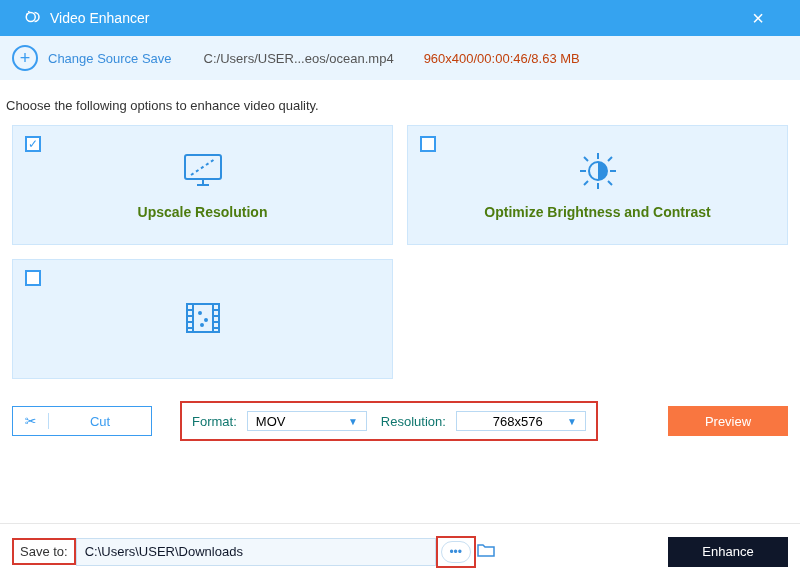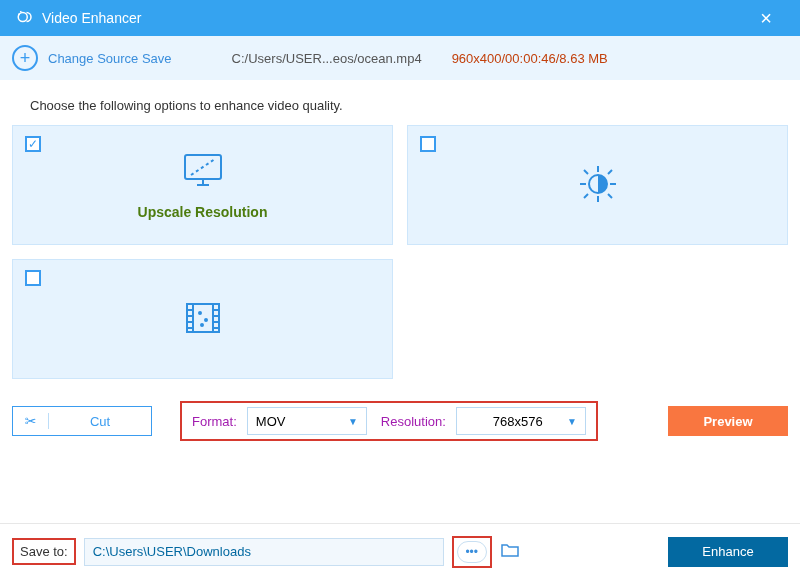--- a/index.html
+++ b/index.html
@@ -1,57 +1,57 @@
 <!DOCTYPE html>
 <html><head>
 <meta charset="utf-8">
 <style>
   * { box-sizing: border-box; margin: 0; padding: 0; font-family: "Segoe UI", Arial, sans-serif; }
   body { width: 800px; height: 579px; background: #fff; overflow: hidden; font-size: 13px; }
 
-  .titlebar { height: 36px; background: #35a3f0; display: flex; align-items: center; padding: 0 16px; color: #fff; }
+  .titlebar { height: 36px; background: #35a3f0; display: flex; align-items: center; padding: 0 24px; color: #fff; }
   .titlebar .title { margin-left: 8px; font-size: 14px; }
   .titlebar .spacer { flex: 1; }
   .close-x { width: 36px; text-align: center; font-size: 20px; cursor: pointer; }
 
   .sourcebar { height: 44px; background: #eaf5fe; display: flex; align-items: center; padding: 0 12px; color: #333; }
   .addbtn { display: flex; align-items: center; color: #3a8edc; cursor: pointer; }
   .addbtn-circle { width: 26px; height: 26px; border: 2px solid #3a9cf0; border-radius: 50%; display: flex; align-items: center; justify-content: center; color: #3a9cf0; font-size: 18px; margin-right: 10px; }
-  .sourcebar .path { margin-left: 60px; color: #555; }
+  .sourcebar .path { margin-left: 32px; color: #555; }
   .sourcebar .meta { margin-left: 30px; color: #c2410c; }
 
-  .instruction { padding: 18px 30px 12px; color: #333; font-size: 13px; }
+  .instruction { padding: 18px 6px 12px; color: #333; font-size: 13px; }
 
   .cards { display: grid; grid-template-columns: 1fr 1fr; gap: 14px; padding: 0 12px; }
   .card { background: #e6f3fe; border: 1px solid #cde6fb; height: 120px; position: relative; display: flex; flex-direction: column; align-items: center; justify-content: center; cursor: pointer; }
   .card .chk { position: absolute; top: 10px; left: 12px; width: 16px; height: 16px; border: 2px solid #3a9cf0; background: #fff; display: flex; align-items: center; justify-content: center; color: #3a9cf0; font-size: 12px; }
   .card .cap { margin-top: 10px; font-weight: 600; color: #4d7c0f; font-size: 14px; }
   .card svg { stroke: #2f8fe0; fill: none; stroke-width: 2; }
 
   .controls { display: flex; align-items: center; padding: 22px 12px 0; gap: 10px; }
   .cutbtn { width: 140px; height: 30px; border: 1px solid #3a9cf0; display: flex; align-items: center; color: #3a9cf0; background: #fff; cursor: pointer; }
   .cutbtn .scissor { width: 36px; text-align: center; border-right: 1px solid #bcddf8; font-size: 14px; }
   .cutbtn .lbl { flex: 1; text-align: center; }
 
   .fmtgroup { border: 2px solid #d63a2f; padding: 4px 10px; display: flex; align-items: center; gap: 10px; height: 40px; margin-left: 18px; }
-  .label { color: #a21caf; }
-  .select { height: 28px; border: 1px solid #b9d9f3; background: #fff; display: flex; align-items: center; padding: 0 8px; cursor: pointer; position: relative; }
+  .label { color: #0f766e; }
+  .select { height: 20px; border: 1px solid #b9d9f3; background: #fff; display: flex; align-items: center; padding: 0 8px; cursor: pointer; position: relative; }
   .select.format { width: 120px; }
   .select.res { width: 130px; padding-left: 36px; }
   .select .caret { position: absolute; right: 8px; color: #2f8fe0; font-size: 10px; }
 
-  .previewbtn { margin-left: auto; width: 120px; height: 30px; background: #f97640; color: #fff; display: flex; align-items: center; justify-content: center; cursor: pointer; font-size: 13px; font-weight: bold; }
+  .previewbtn { margin-left: auto; width: 120px; height: 30px; background: #f97640; color: #fff; display: flex; align-items: center; justify-content: center; cursor: pointer; font-size: 13px; }
 
-  .footer { position: absolute; bottom: 0; left: 0; right: 0; height: 56px; border-top: 1px solid #e7e7e7; display: flex; align-items: center; padding: 0 12px; gap: 8px; }
+  .footer { position: absolute; bottom: 0; left: 0; right: 0; height: 56px; border-top: 1px solid #e7e7e7; display: flex; align-items: center; padding: 0 12px; gap: 0; }
   .saveto { border: 2px solid #d63a2f; padding: 4px 6px; color: #333; }
-  .pathbox { flex: 0 0 360px; height: 28px; border: 1px solid #c8dff2; background: #f2f8fd; display: flex; align-items: center; padding: 0 8px; color: #0369a1; }
+  .pathbox { flex: 0 0 360px; height: 28px; border: 1px solid #c8dff2; background: #f2f8fd; display: flex; align-items: center; padding: 0 8px; color: #0f172a; }
   .dots { width: 30px; height: 22px; border: 1px solid #c8dff2; border-radius: 11px; display: flex; align-items: center; justify-content: center; font-size: 12px; color: #3a8edc; cursor: pointer; background:#fff; }
   .dots-wrap { border: 2px solid #d63a2f; padding: 3px; }
   .folder { color: #3a8edc; font-size: 16px; cursor: pointer; }
-  .enhancebtn { margin-left: auto; width: 120px; height: 30px; background: #0369a1; color: #fff; display: flex; align-items: center; justify-content: center; cursor: pointer; }
+  .enhancebtn { margin-left: auto; width: 120px; height: 30px; background: #0f172a; color: #fff; display: flex; align-items: center; justify-content: center; cursor: pointer; }
 </style>
 </head>
 <body>
 
 <div class="titlebar">
   <span>
     <svg width="18" height="18" viewBox="0 0 24 24" fill="none" stroke="#fff" stroke-width="2">
         <circle cx="9" cy="12" r="6"></circle>
         <path d="M14 6a6 6 0 1 1 0 12"></path>
         <path d="M6 4l1 2M3 8l2 1"></path>
@@ -96,20 +96,21 @@
           <line x1="24" y1="2" x2="24" y2="8"></line>
           <line x1="24" y1="32" x2="24" y2="38"></line>
           <line x1="6" y1="20" x2="12" y2="20"></line>
           <line x1="36" y1="20" x2="42" y2="20"></line>
           <line x1="10" y1="6" x2="14" y2="10"></line>
           <line x1="34" y1="30" x2="38" y2="34"></line>
           <line x1="10" y1="34" x2="14" y2="30"></line>
           <line x1="34" y1="10" x2="38" y2="6"></line>
         </svg>
     </span>
+    <div class="cap">Optimize Brightness and Contrast</div>
   </div>
 
   <div class="card">
     <div class="chk"></div>
     <span>
       <svg width="48" height="40" viewBox="0 0 48 40">
           <rect x="8" y="6" width="32" height="28"></rect>
           <line x1="14" y1="6" x2="14" y2="34"></line>
           <line x1="34" y1="6" x2="34" y2="34"></line>
           <line x1="8" y1="12" x2="14" y2="12"></line>

